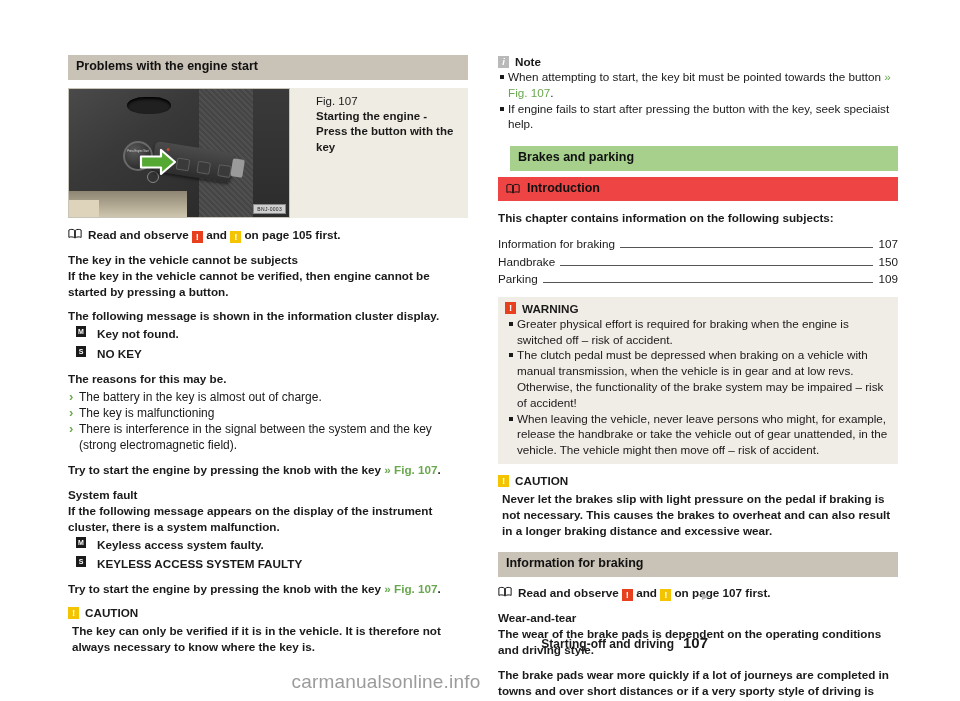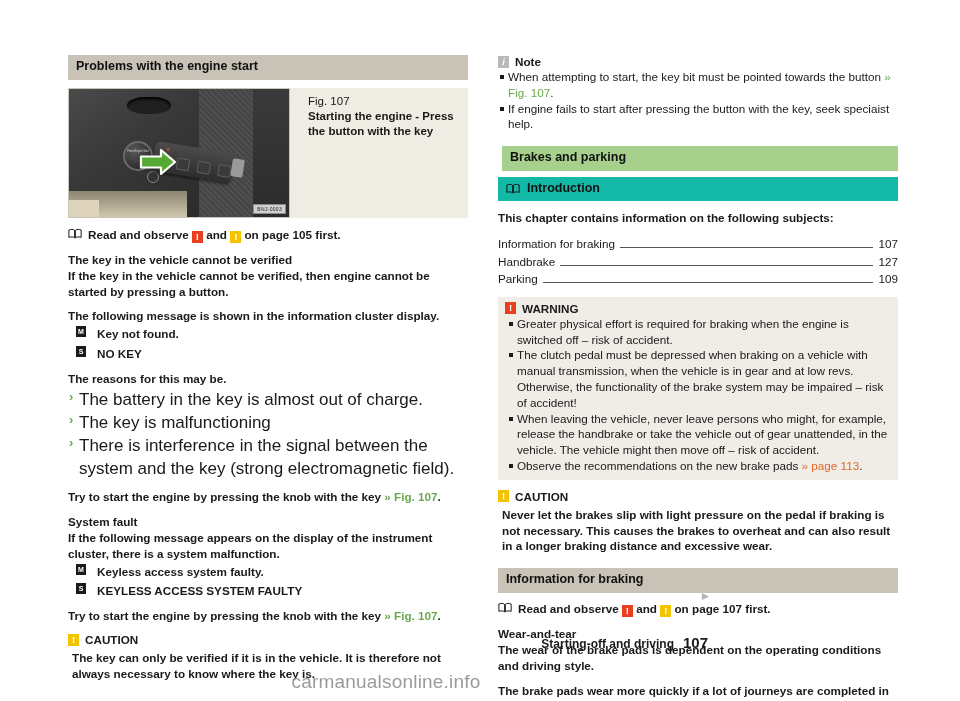--- a/index.html
+++ b/index.html
@@ -15,30 +15,30 @@
   .col-left{left:68px;}
   .col-right{left:498px;}
 
   
   .sec-head{
     background:#c9c2b6;color:#111;font-weight:bold;font-size:12.5px;
     padding:4px 8px 5px 8px;margin:0 0 8px 0;line-height:1.25;
   }
   .chapter-head{
     background:#a8d08d;color:#111;font-weight:bold;font-size:12.5px;
-    padding:4px 8px 5px 8px;margin:14px 0 6px 4px;line-height:1.25;
+    padding:4px 8px 5px 8px;margin:14px 0 6px 12px;line-height:1.25;
   }
   .sub-head{
-    background:#14b8a6;color:#111;font-weight:bold;font-size:12.5px;
+    background:#ef4444;color:#111;font-weight:bold;font-size:12.5px;
     padding:4px 8px 5px 8px;margin:0 0 9px 0;line-height:1.25;
     display:flex;align-items:center;gap:7px;
   }
 
   
-  .figure{display:flex;gap:8px;background:#efece3;margin-bottom:9px;}
+  .figure{display:flex;gap:16px;background:#efece3;margin-bottom:9px;}
   .figure .photo{
     width:222px;height:130px;flex:0 0 222px;position:relative;
     background:#2e2e2e;overflow:hidden;border:1px solid #c9c4b8;box-sizing:border-box;
   }
   .figcap{padding:6px 8px 8px 10px;font-size:11.5px;line-height:1.34;}
   .figcap .fignum{font-weight:normal;}
   .figcap .figtitle{font-weight:bold;display:block;margin-top:0;}
 
   
   .ph-dash{position:absolute;left:0;top:0;width:150px;height:100%;
@@ -82,21 +82,21 @@
   .observe{font-size:11.7px;font-weight:bold;line-height:1.4;margin:0 0 9px 0;
     display:flex;align-items:baseline;gap:6px;}
 
   
   .msgrow{display:flex;align-items:flex-start;gap:11px;margin:0 0 3px 0;
     font-size:11.7px;font-weight:bold;line-height:1.4;padding-left:8px;}
   .msgrow .disp{flex:0 0 auto;}
 
   
   ul.chev{list-style:none;margin:0 0 9px 0;padding:0;}
-  ul.chev li{font-size:17px;line-height:1.35;padding-left:11px;position:relative;margin-bottom:0;}
+  ul.chev li{font-size:12px;line-height:1.35;padding-left:11px;position:relative;margin-bottom:0;}
   ul.chev li:before{content:"\203A";position:absolute;left:1px;top:-1px;color:#6aa84f;font-weight:bold;font-size:13px;}
 
   
   .notice{margin:0 0 9px 0;}
   .notice .nhead{display:flex;align-items:center;gap:6px;font-weight:bold;font-size:11.7px;margin-bottom:1px;}
   .notice p{margin:4px;font-size:11.7px;line-height:1.35;}
   .notice.boxed{background:#f0ece6;padding:5px 7px 6px 7px;}
   ul.sq{list-style:none;margin:0;padding:0;}
   ul.sq li{font-size:11.7px;line-height:1.35;padding-left:10px;position:relative;}
   ul.sq li:before{content:"";position:absolute;left:2px;top:6px;width:4px;height:4px;background:#1a1a1a;}
@@ -180,21 +180,21 @@
       </span>
       <span>
         <span>Read and observe</span>
         <span class="badge red">!</span>
         <span>and</span>
         <span class="badge yellow">!</span>
         <span>on page 105 first.</span>
       </span>
     </div>
 
-    <p class="bold-lead">The key in the vehicle cannot be verified</p>
+    <p class="bold-lead">The key in the vehicle cannot be subjects</p>
     <p>If the key in the vehicle cannot be verified, then engine cannot be started by pressing a button.</p>
     <p class="tight">The following message is shown in the information cluster display.</p>
 
     <div style="margin-bottom:9px;">
       <div class="msgrow">
         <span class="disp">M</span>
         <span>Key not found.</span>
       </div>
       <div class="msgrow">
         <span class="disp">S</span>
@@ -274,41 +274,38 @@
 
     <div class="toc">
       <div class="toc-row">
         <span class="t">Information for braking</span>
         <span class="lead"></span>
         <span class="pg">107</span>
       </div>
       <div class="toc-row">
         <span class="t">Handbrake</span>
         <span class="lead"></span>
-        <span class="pg">127</span>
+        <span class="pg">150</span>
       </div>
       <div class="toc-row">
         <span class="t">Parking</span>
         <span class="lead"></span>
         <span class="pg">109</span>
       </div>
     </div>
 
     <div class="notice boxed">
       <div class="nhead">
         <span class="badge red">!</span>
         <span>WARNING</span>
       </div>
       <ul class="sq indent">
         <li>Greater physical effort is required for braking when the engine is switched off – risk of accident.</li>
         <li>The clutch pedal must be depressed when braking on a vehicle with manual transmission, when the vehicle is in gear and at low revs. Otherwise, the functionality of the brake system may be impaired – risk of accident!</li>
         <li>When leaving the vehicle, never leave persons who might, for example, release the handbrake or take the vehicle out of gear unattended, in the vehicle. The vehicle might then move off – risk of accident.</li>
-        <li>
-          <span>Observe the recommendations on the new brake pads </span><span class="ref-orange">» page 113</span><span>.</span>
-        </li>
       </ul>
     </div>
 
     <div class="notice" style="margin-top:10px;">
       <div class="nhead">
         <span class="badge yellow">!</span>
         <span>CAUTION</span>
       </div>
       <p>Never let the brakes slip with light pressure on the pedal if braking is not necessary. This causes the brakes to overheat and can also result in a longer braking distance and excessive wear.</p>
     </div>

